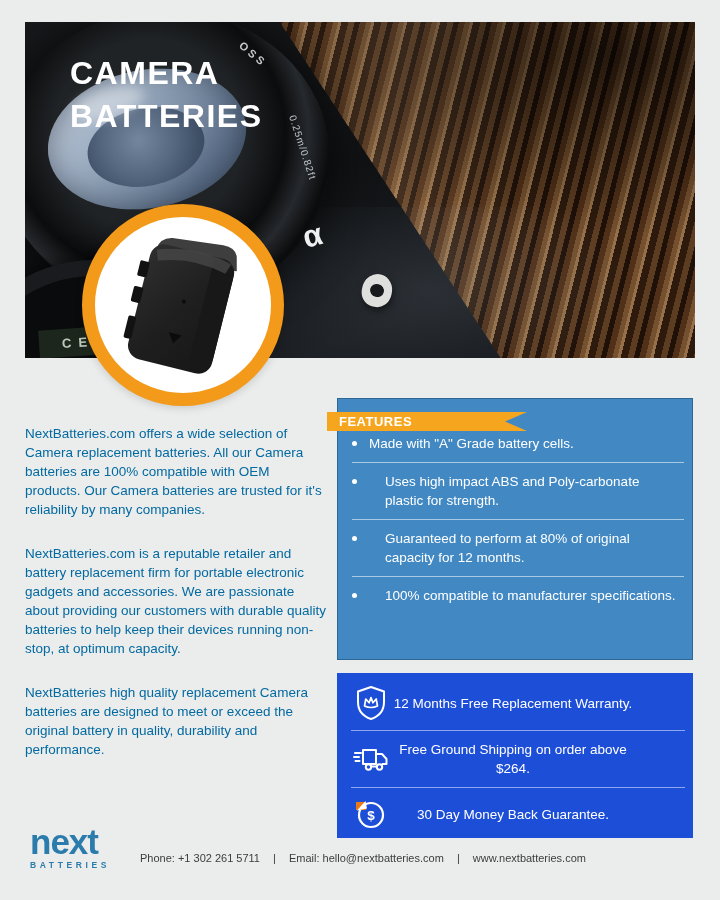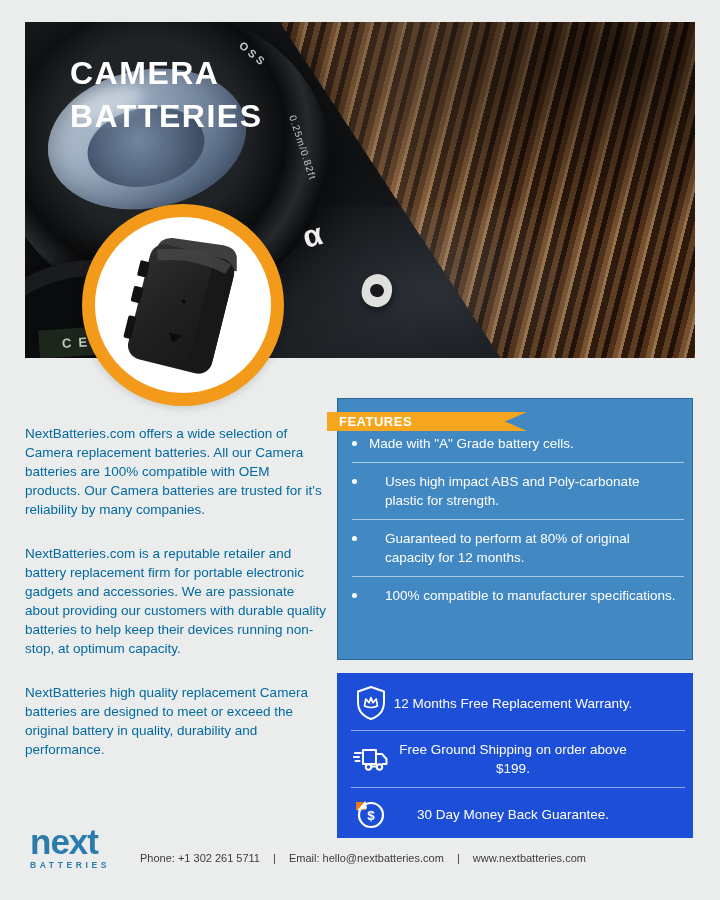--- a/index.html
+++ b/index.html
@@ -257,21 +257,21 @@
         <g stroke="#ffffff" stroke-width="2" fill="none" stroke-linecap="round" stroke-linejoin="round">
           <path d="M2,9 h6 M1,13 h5 M2.5,17 h4"></path>
           <path d="M10,6 h13 v14 h-13 z"></path>
           <path d="M23,10 h6 l4.5,5 v5 h-4"></path>
           <circle cx="15.5" cy="23" r="2.7"></circle>
           <circle cx="26.5" cy="23" r="2.7"></circle>
           <path d="M18.5,22.5 h5"></path>
         </g>
       </svg>
     </span>
-    <span class="g-text">Free Ground Shipping on order above $199.</span>
+    <span class="g-text">Free Ground Shipping on order above $264.</span>
   </div>
   <div class="g-row">
     <span class="g-icon">
       <svg width="34" height="34" viewBox="0 0 34 34">
         <circle cx="17" cy="18" r="12" stroke="#ffffff" stroke-width="2.2" fill="none"></circle>
         <rect x="2" y="5" width="10" height="8" fill="#e87a18"></rect>
         <path d="M3,13.5 L11.5,4 L13,11.5 Z" fill="#ffffff"></path>
         <text x="17" y="23" font-size="13.5" font-weight="bold" fill="#ffffff" text-anchor="middle" font-family="Liberation Sans, sans-serif">$</text>
       </svg>
     </span>

